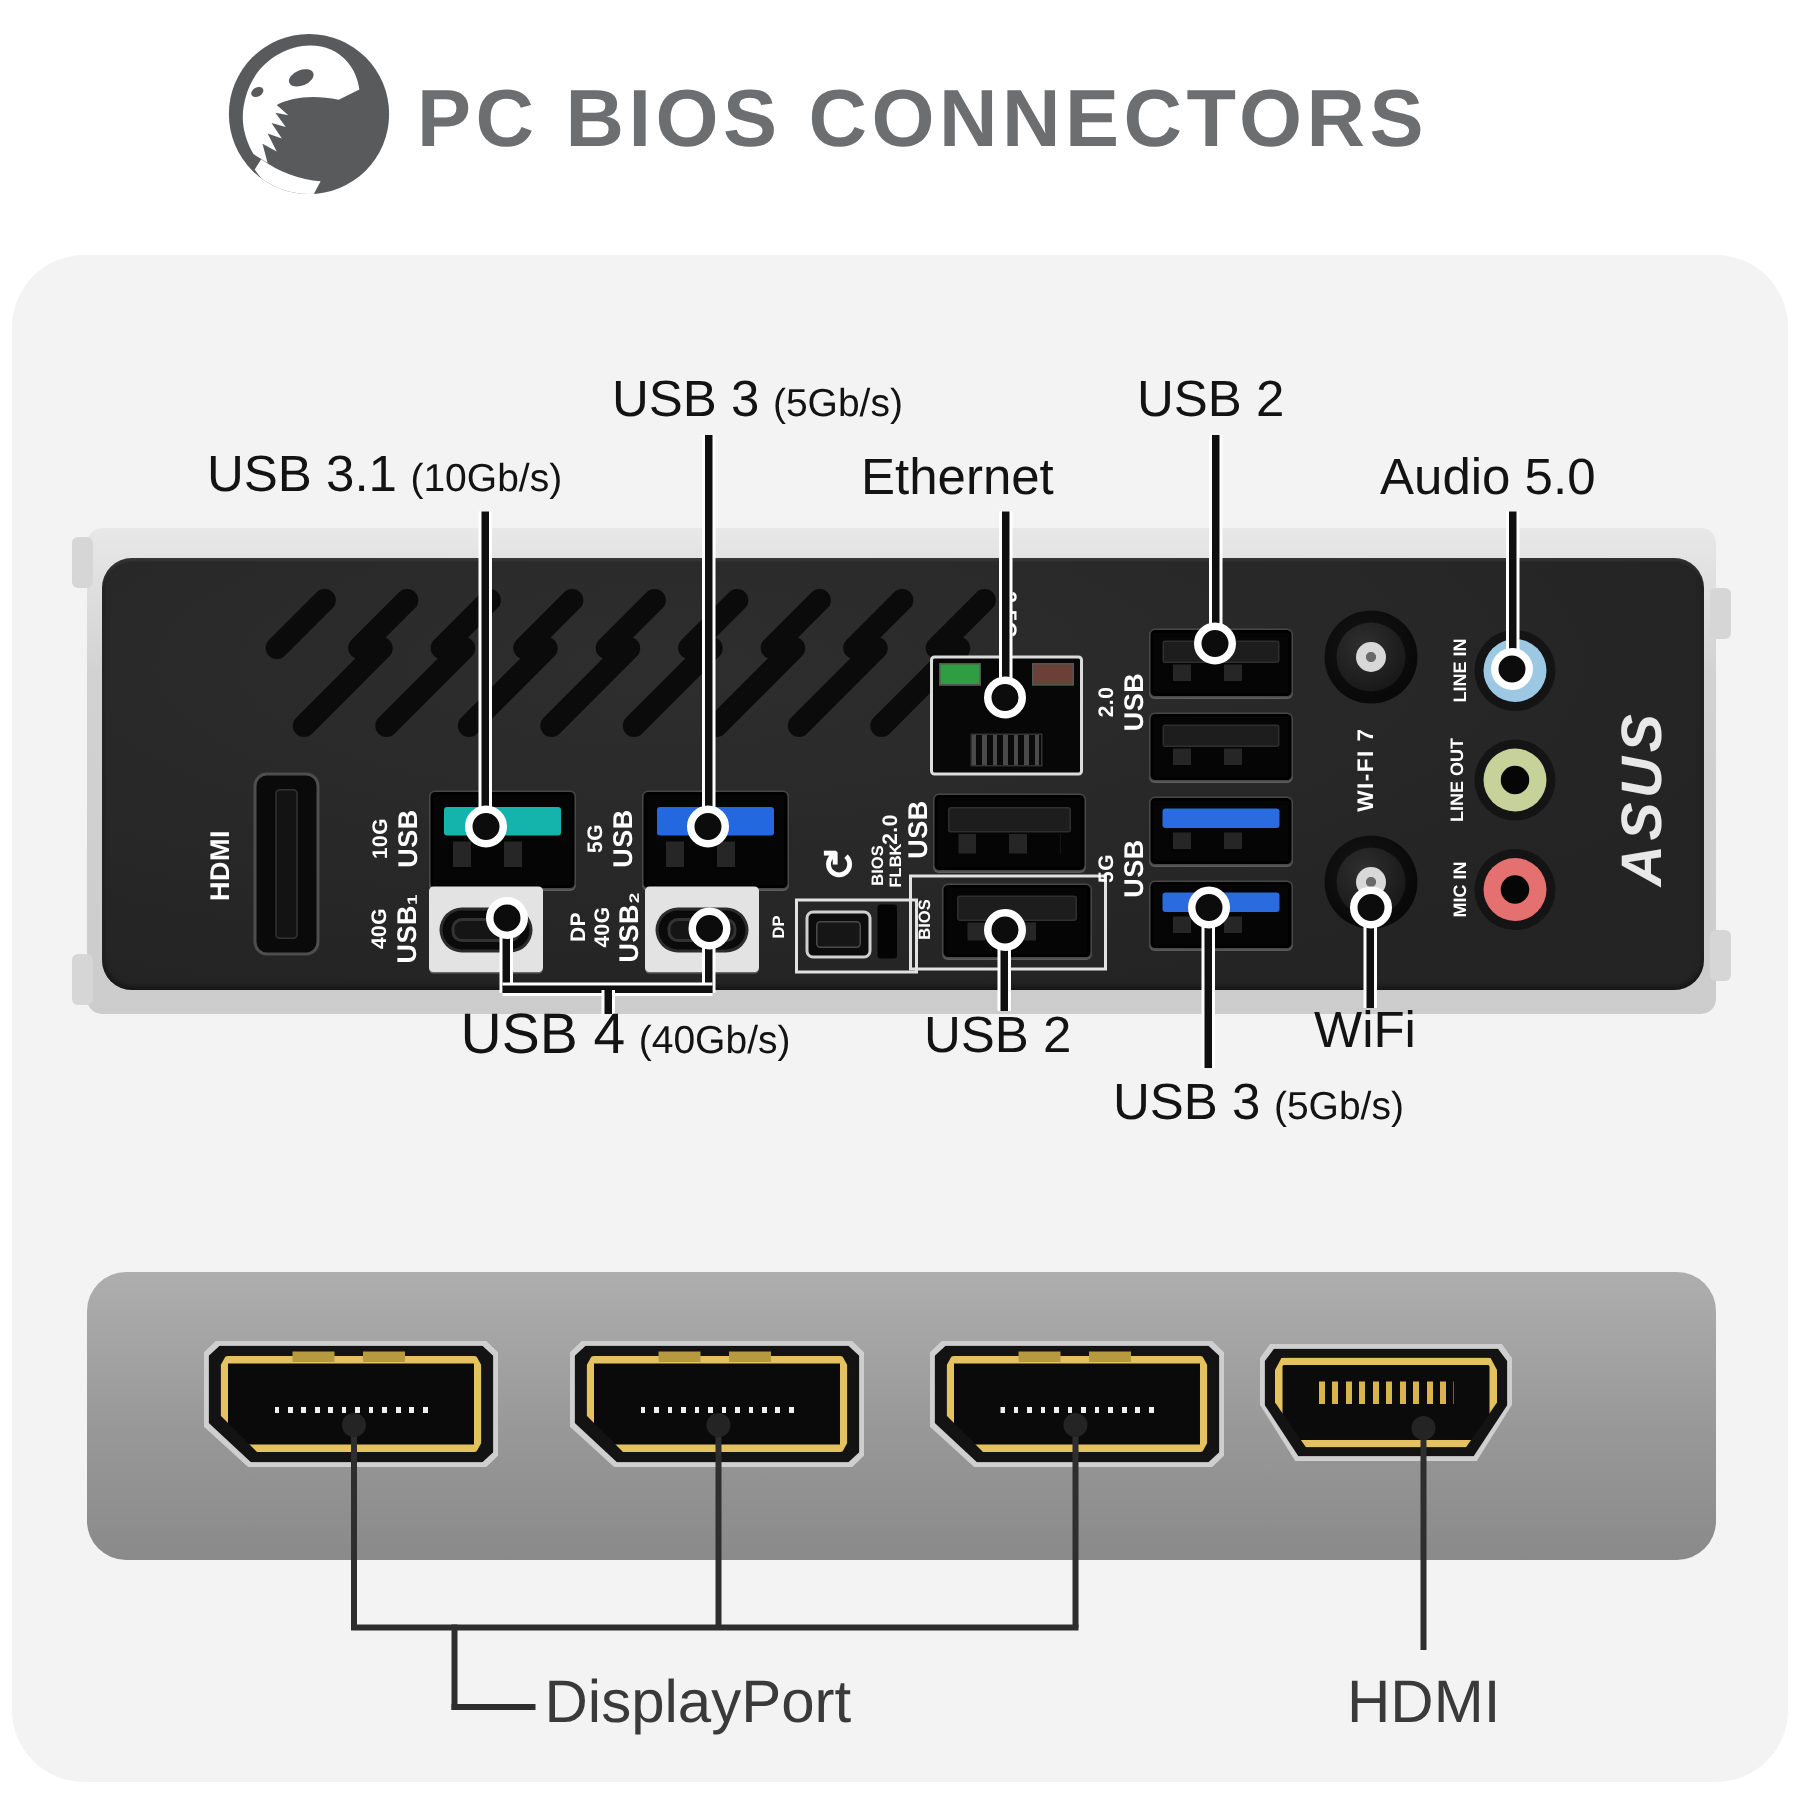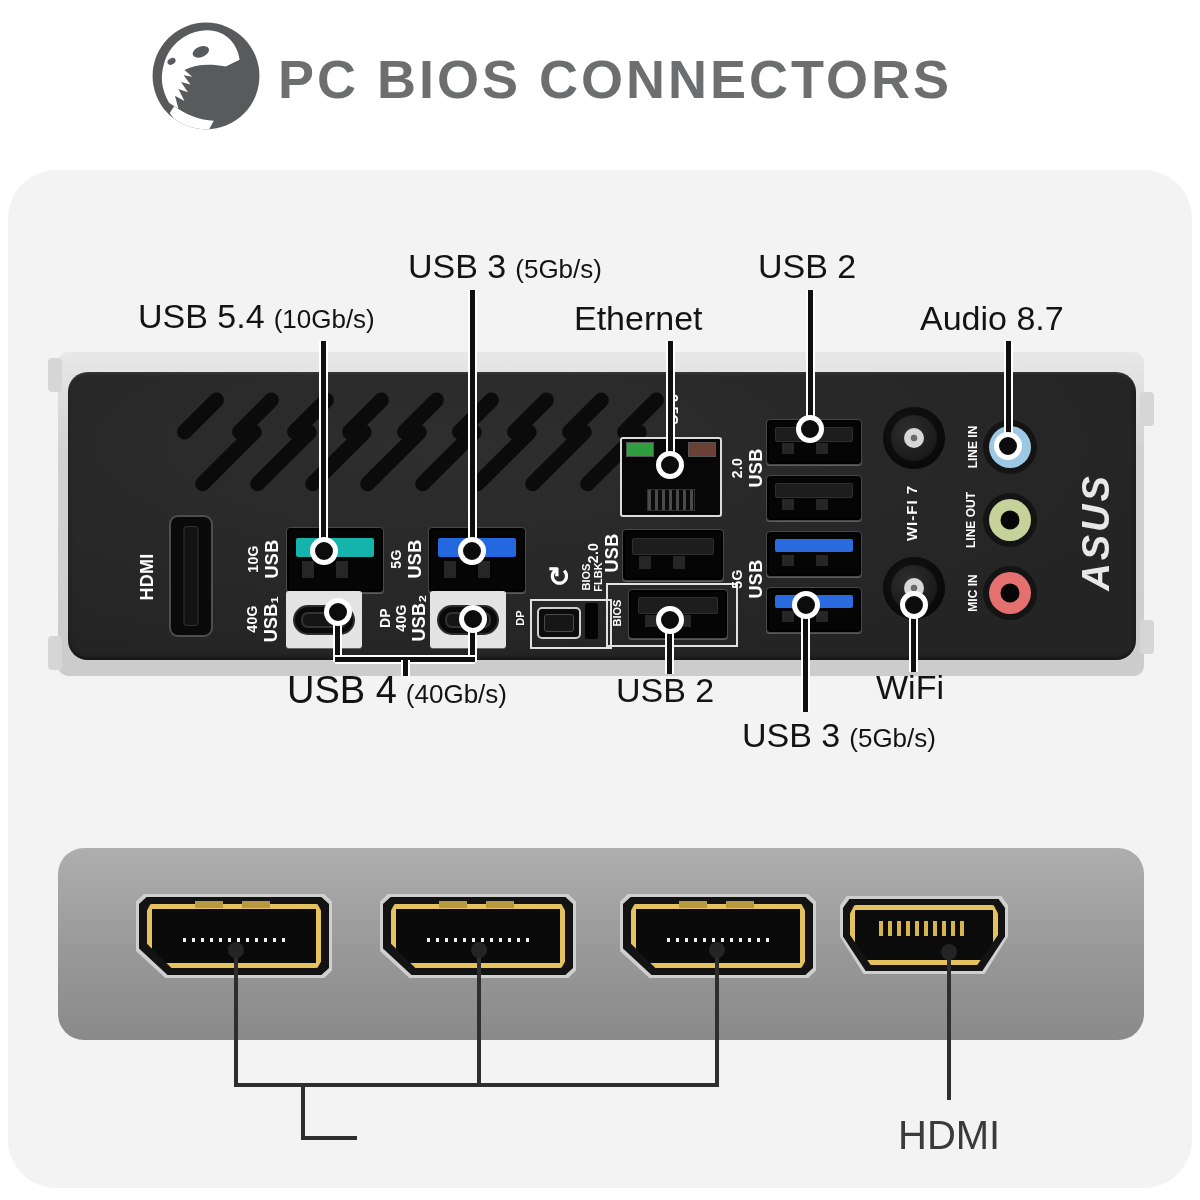--- a/index.html
+++ b/index.html
@@ -8,21 +8,21 @@
   
   .content-panel{position:absolute;left:8px;top:170px;width:1184px;height:1018px;
                  background:#f3f3f4;border-radius:48px;}
   
   .title{position:absolute;left:278px;top:48px;font-size:54px;font-weight:700;
          color:#6d6e70;letter-spacing:3px;white-space:nowrap;}
   .logo{position:absolute;left:150px;top:20px;width:112px;height:112px;}
   
   .lab{position:absolute;display:flex;align-items:baseline;gap:9px;color:#131313;white-space:nowrap;}
   .lab .big{font-size:34px;}
-  .lab .big4{font-size:38px;}
+  .lab .big4{font-size:38px;margin-left:20px;}
   .lab .small{font-size:26px;}
   .glab{position:absolute;font-size:40px;color:#3a3a3a;white-space:nowrap;}
   
   .cl{position:absolute;width:5px;background:#0f0f0f;box-shadow:2px 0 0 #fff,-2px 0 0 #fff;}
   .clh{position:absolute;height:5px;background:#0f0f0f;box-shadow:0 2px 0 #fff,0 -2px 0 #fff;}
   .dot{position:absolute;width:18px;height:18px;border-radius:50%;background:#0c0c0c;
        border:5px solid #fff;transform:translate(-50%,-50%);}
   
   .gl{position:absolute;width:4px;background:#2e2e2e;}
   .glh{position:absolute;height:4px;background:#2e2e2e;}
@@ -310,35 +310,35 @@
   <div class="cl" style="left:668px;top:341px;height:124px;"></div>
   <div class="cl" style="left:808px;top:290px;height:139px;"></div>
   <div class="cl" style="left:1006px;top:341px;height:105px;"></div>
   <div class="dot" style="left:324px;top:551px;"></div>
   <div class="dot" style="left:472px;top:551px;"></div>
   <div class="dot" style="left:670px;top:465px;"></div>
   <div class="dot" style="left:810px;top:429px;"></div>
   <div class="dot" style="left:1008px;top:446px;"></div>
 
   <div class="lab" style="left:138px;top:297px;">
-    <span class="big">USB 5.4</span>
+    <span class="big">USB 3.1</span>
     <span class="small">(10Gb/s)</span>
   </div>
   <div class="lab" style="left:408px;top:247px;">
     <span class="big">USB 3</span>
     <span class="small">(5Gb/s)</span>
   </div>
   <div class="lab" style="left:574px;top:299px;">
     <span class="big">Ethernet</span>
   </div>
   <div class="lab" style="left:758px;top:247px;">
     <span class="big">USB 2</span>
   </div>
   <div class="lab" style="left:920px;top:299px;">
-    <span class="big">Audio 8.7</span>
+    <span class="big">Audio 5.0</span>
   </div>
 
   <div class="cl" style="left:335px;top:612px;height:50px;"></div>
   <div class="cl" style="left:470px;top:619px;height:43px;"></div>
   <div class="clh" style="left:335px;top:657px;width:140px;"></div>
   <div class="cl" style="left:403px;top:660px;height:16px;"></div>
   <div class="cl" style="left:667px;top:620px;height:54px;"></div>
   <div class="cl" style="left:803px;top:605px;height:107px;"></div>
   <div class="cl" style="left:911px;top:605px;height:67px;"></div>
   <div class="dot" style="left:338px;top:612px;"></div>
@@ -396,15 +396,16 @@
   <div class="gl" style="left:715px;top:950px;height:135px;"></div>
   <div class="glh" style="left:234px;top:1083px;width:485px;"></div>
   <div class="gl" style="left:301px;top:1083px;height:57px;"></div>
   <div class="glh" style="left:301px;top:1136px;width:56px;"></div>
   <div class="gl" style="left:947px;top:952px;height:148px;"></div>
   <div class="gdot" style="left:236px;top:950px;"></div>
   <div class="gdot" style="left:479px;top:950px;"></div>
   <div class="gdot" style="left:717px;top:950px;"></div>
   <div class="gdot" style="left:949px;top:952px;"></div>
 
+  <div class="glab" style="left:363px;top:1113px;">DisplayPort</div>
   <div class="glab" style="left:898px;top:1113px;">HDMI</div>
 
 </div>
 
 </body></html>

